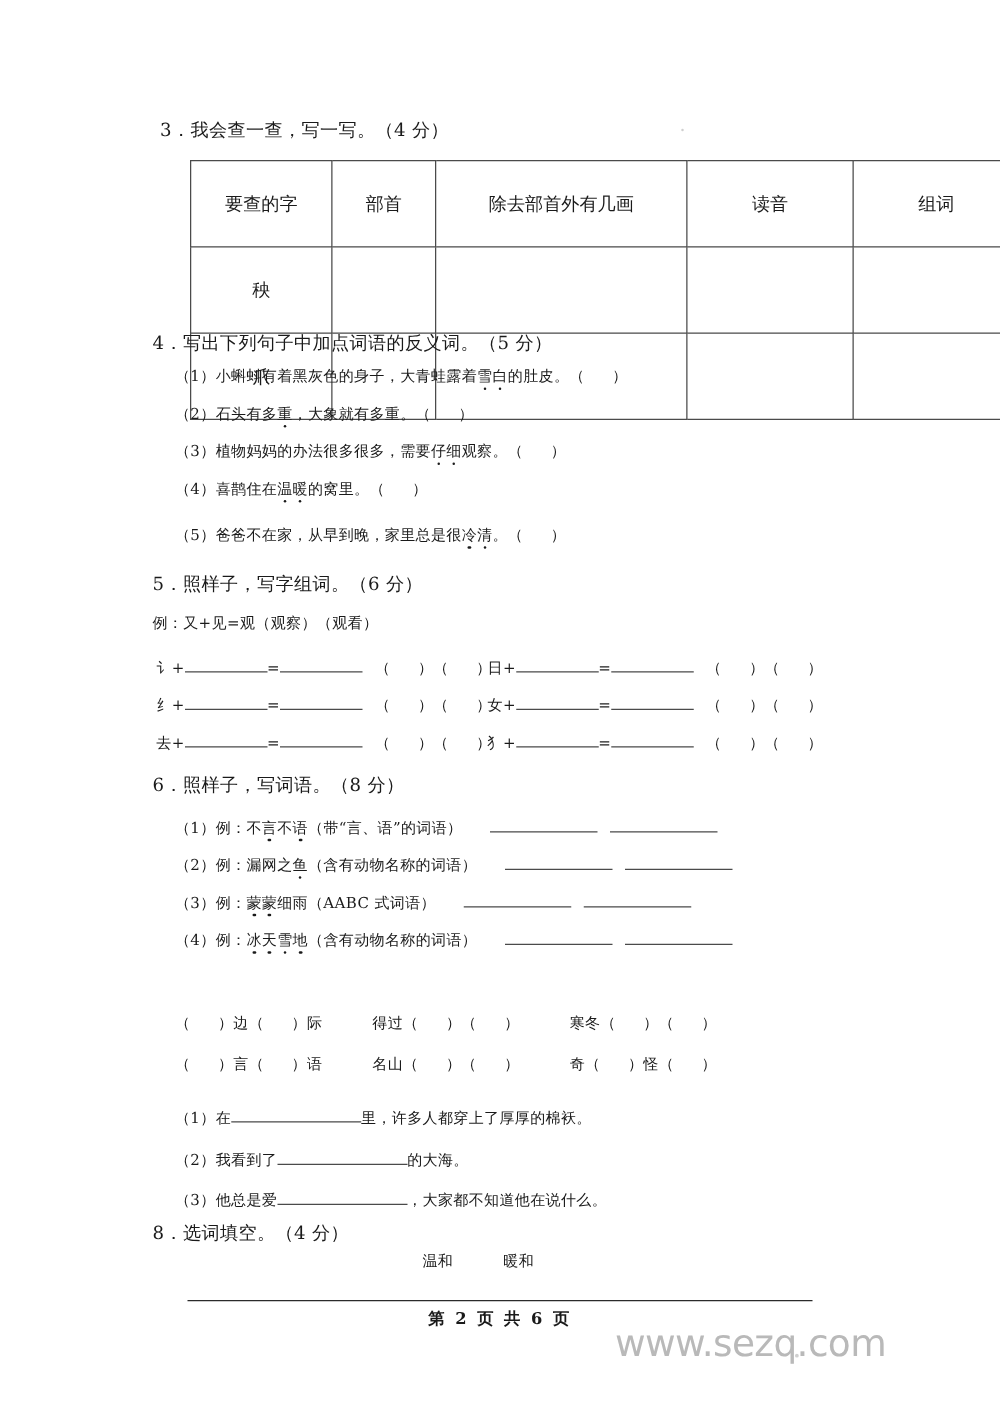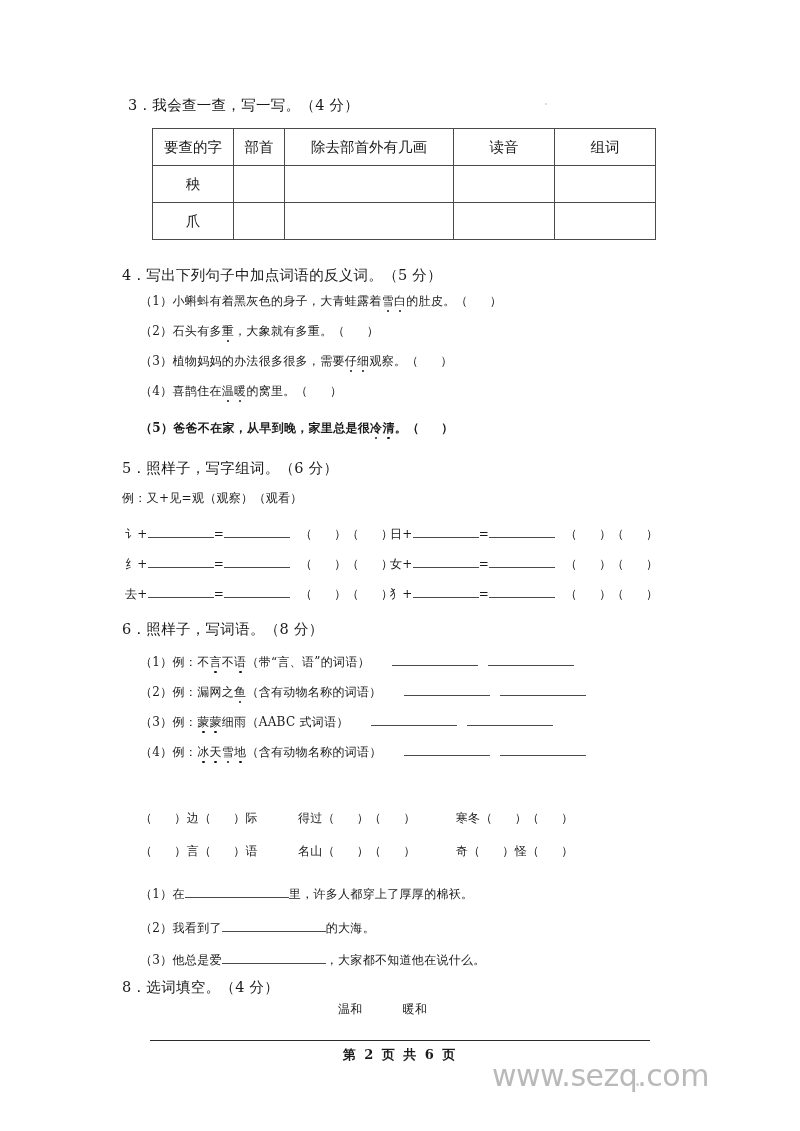--- a/index.html
+++ b/index.html
@@ -66,21 +66,21 @@
     border-collapse: collapse;
     table-layout: fixed;
   }
   .lookup-table td {
     border: 1px solid #4a4a4a;
     height: 36px;
     text-align: center;
     vertical-align: middle;
     font-size: 14.5px;
     font-family: "DejaVu Serif", "Liberation Serif", serif;
-    padding: 0;
+    padding: 16px;
   }
   .col-a { width: 80px; }
   .col-b { width: 50px; }
   .col-c { width: 168px; }
   .col-d { width: 100px; }
   .col-e { width: 100px; }
 
   
   .blank {
     display: inline-block;
@@ -179,21 +179,21 @@
   </div>
 
   <div class="line cn" style="left:140px; top:355px;">
     <span>（3）</span><span>植物妈妈的办法很多很多，需要</span><span><span class="dot">仔</span><span class="dot">细</span></span><span>观察。（</span><span class="paren-gap"></span><span>）</span>
   </div>
 
   <div class="line cn" style="left:140px; top:385px;">
     <span>（4）</span><span>喜鹊住在</span><span><span class="dot">温</span><span class="dot">暖</span></span><span>的窝里。（</span><span class="paren-gap"></span><span>）</span>
   </div>
 
-  <div class="line cn" style="left:140px; top:422px;font-weight:bold;">
+  <div class="line cn" style="left:140px; top:422px;">
     <span>（5）</span><span>爸爸不在家，从早到晚，家里总是很</span><span><span class="dot">冷</span><span class="dot">清</span></span><span>。（</span><span class="paren-gap"></span><span>）</span>
   </div>
 
   <div class="q-head cn" style="left:122px; top:461px;">5．照样子，写字组词。（6 分）</div>
 
   <div class="line cn" style="left:122px; top:492px;">例：又+见=观（观察）（观看）</div>
 
   <div class="line cn" style="left:125px; top:524px;">
     <span>讠</span><span>+</span><span class="blank bl-md"></span><span>=</span><span class="blank bl-md"></span><span class="gap-s"></span>（<span class="paren-gap"></span>）（<span class="paren-gap"></span>）
   </div>

